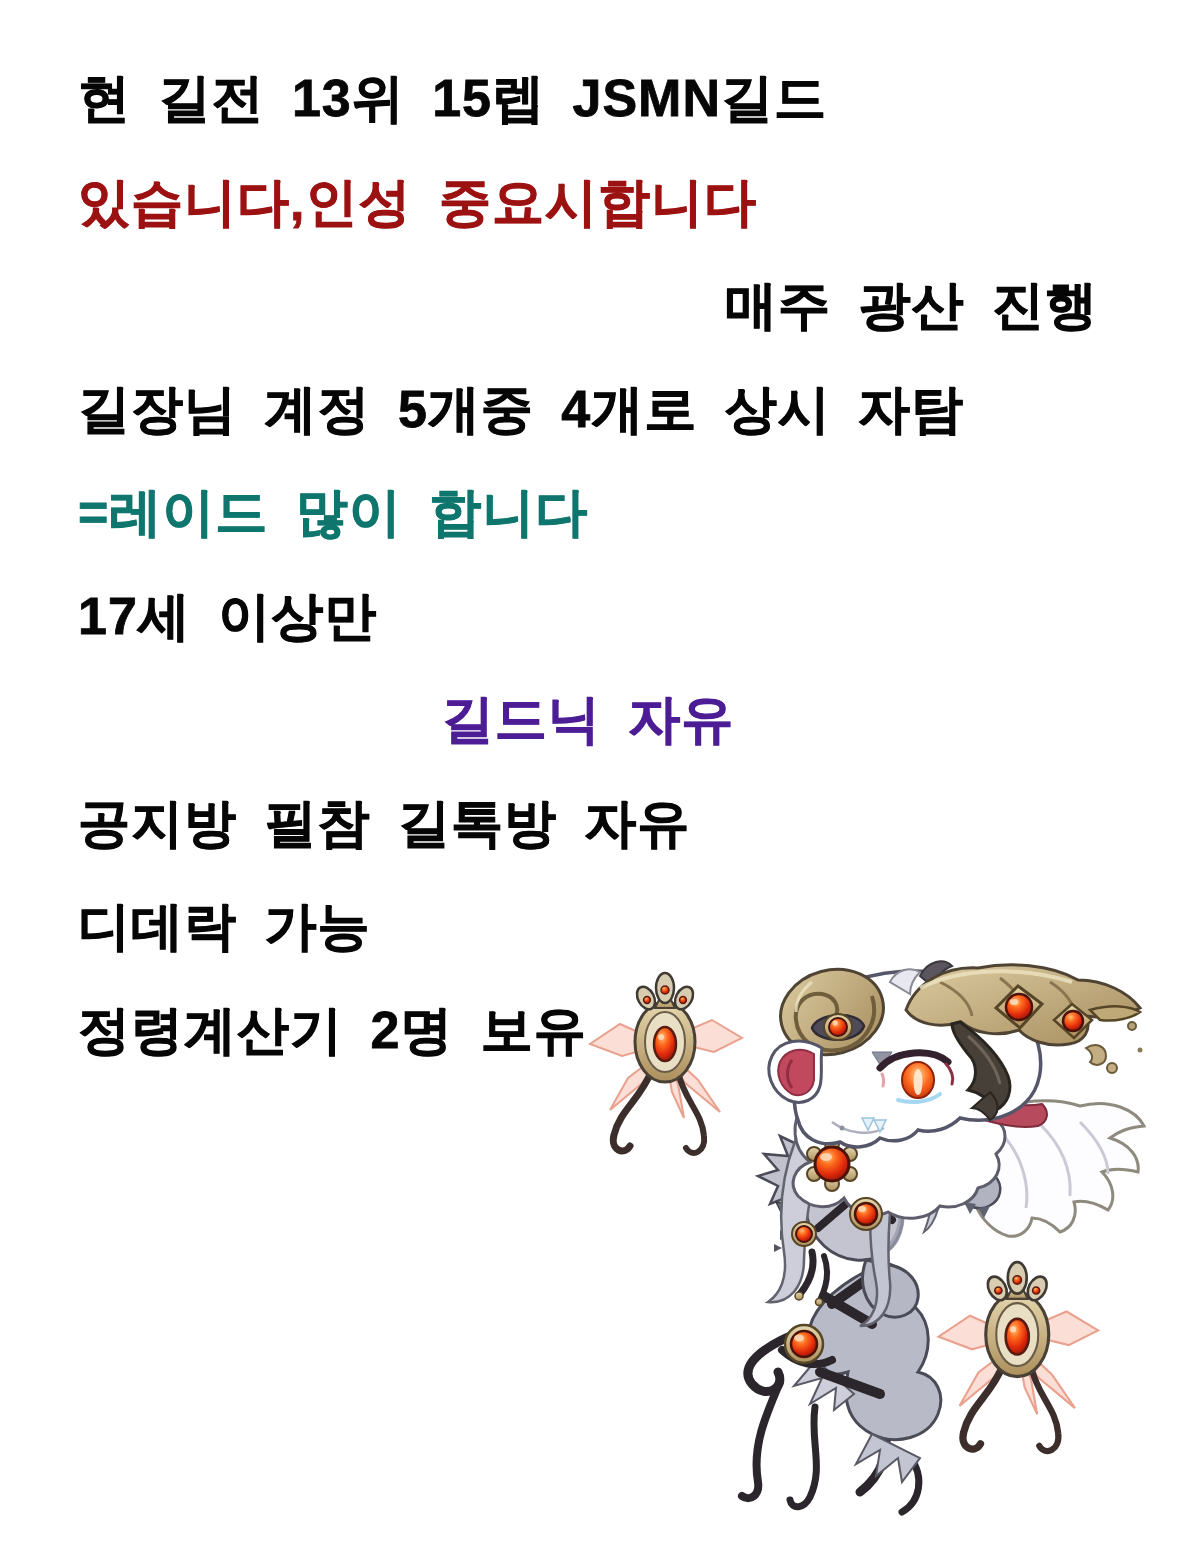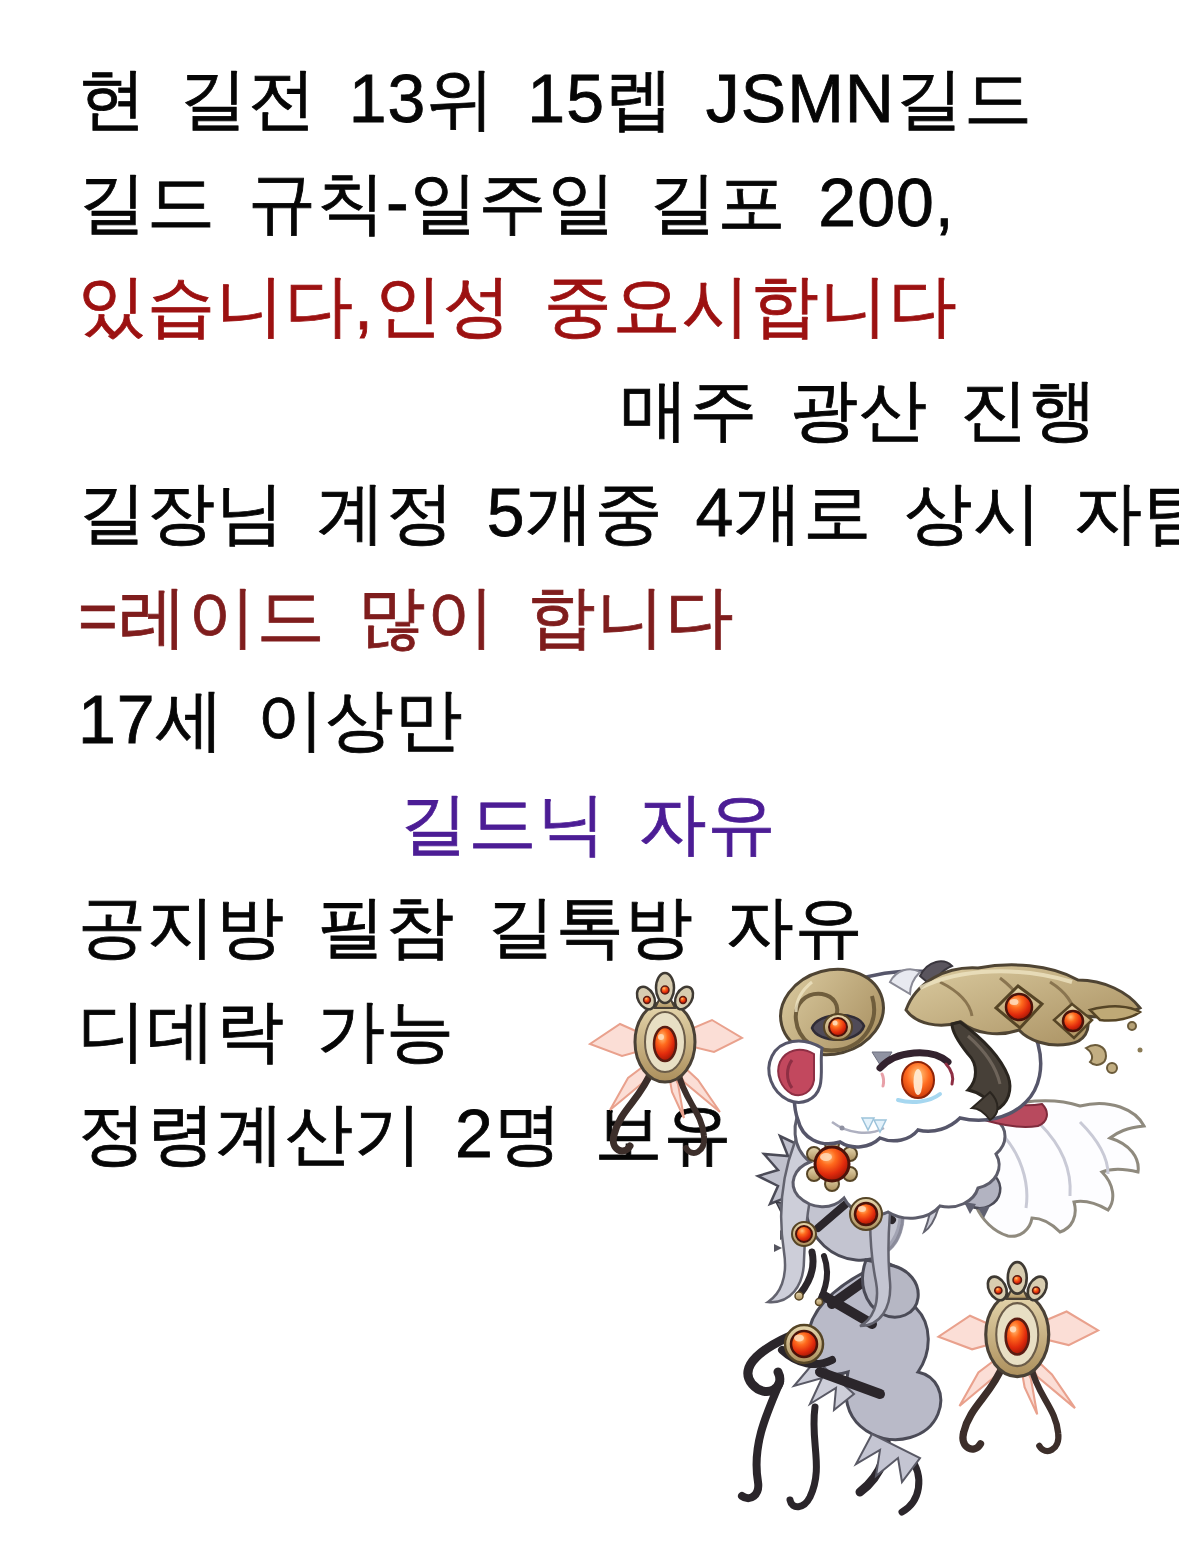--- a/index.html
+++ b/index.html
@@ -11,46 +11,45 @@
     font-family:"Liberation Sans","DejaVu Sans",sans-serif;
   }
   .notice {
     position:absolute;
     left:78px; top:47px;
     width:1020px;
   }
   .line {
     height:103.5px;
     line-height:103.5px;
-    font-size:68px;
-    font-weight:normal;
+    font-size:52px;
+    font-weight:bold;
     letter-spacing:1px;
     word-spacing:12px;
     white-space:pre;
     -webkit-text-stroke:0.8px currentColor;
   }
   .illustration {
     position:absolute;
     left:580px; top:952px;
     width:600px; height:589px;
   }
   .illustration svg { display:block; }
 </style>
 </head>
 <body>
 
 <div class="page">
 
   <div class="notice">
     <div class="line" style="color: rgb(6, 6, 6);">현 길전 13위 15렙 JSMN길드</div>
-    <div class="line" style="color: rgb(6, 6, 6);">길드 규칙-일주일 길포 200,</div>
     <div class="line" style="color: rgb(156, 17, 17);">있습니다,인성 중요시합니다</div>
     <div class="line" style="color: rgb(6, 6, 6); text-align: right;">매주 광산 진행</div>
     <div class="line" style="color: rgb(6, 6, 6);">길장님 계정 5개중 4개로 상시 자탐</div>
-    <div class="line" style="color: #7f1d1d;">=레이드 많이 합니다</div>
+    <div class="line" style="color: #0f766e;">=레이드 많이 합니다</div>
     <div class="line" style="color: rgb(6, 6, 6);">17세 이상만</div>
     <div class="line" style="color: #4c1d95; text-align: center;">길드닉 자유</div>
     <div class="line" style="color: rgb(6, 6, 6);">공지방 필참 길톡방 자유</div>
     <div class="line" style="color: rgb(6, 6, 6);">디데락 가능</div>
     <div class="line" style="color: rgb(6, 6, 6);">정령계산기 2명 보유</div>
   </div>
 
   <div class="illustration">
     <svg viewBox="0 0 600 589" width="600" height="589" xmlns="http://www.w3.org/2000/svg">
       <defs>

